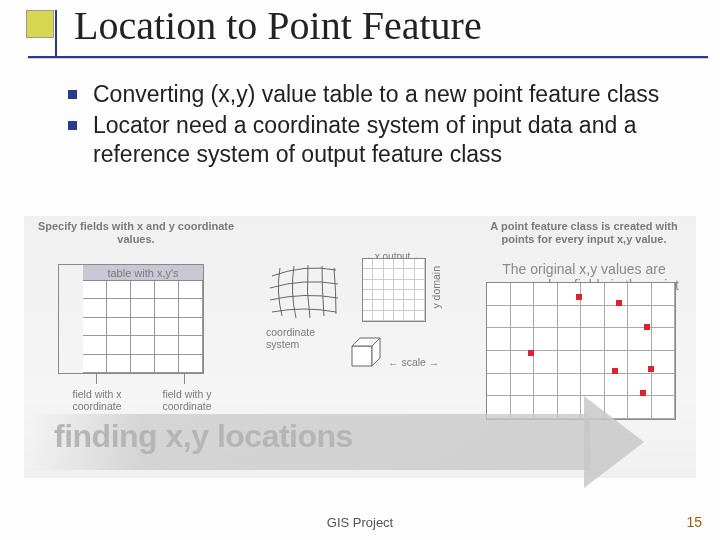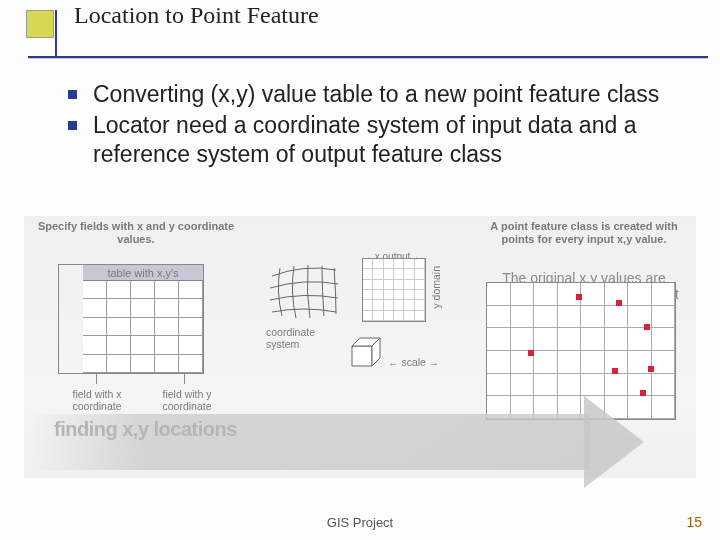--- a/index.html
+++ b/index.html
@@ -21,38 +21,38 @@
     background: #2a3b8f;
   }
   .title-line-h {
     position: absolute; left: 28px; top: 56px; width: 680px; height: 0;
     border-top: 2px solid #2a3b8f;
     box-shadow: 0 1px 0 #ccc;
   }
   .title {
     position: absolute; left: 74px; top: 2px;
     font-family: "Times New Roman", serif;
-    font-size: 24px; color: #222;
+    font-size: 40px; color: #222;
   }
   .bullets { margin: 18px 0 0 68px; }
   .bullet-row { display: flex; align-items: flex-start; margin-bottom: 2px; }
   .sqb {
     width: 9px; height: 9px; background: #2a3b8f;
     margin-top: 10px; margin-right: 16px; flex-shrink: 0;
   }
   .bullet-text { font-size: 23px; color: #222; line-height: 1.25; max-width: 590px; }
 
   .diagram-area {
     position: absolute; left: 24px; top: 216px;
     width: 672px; height: 262px;
     background: linear-gradient(to bottom, #f0f0f0 0%, #f5f5f5 70%, #f0f0f0 100%);
     display: flex; flex-direction: row;
   }
   .panel { flex: 1; padding: 4px 6px; font-size: 11px; color: #7a7a7a; position: relative; }
-  .panel-head { text-align: center; font-weight: bold; margin-bottom: 22px; line-height: 1.2; min-height: 28px; }
+  .panel-head { text-align: center; font-weight: bold; margin-bottom: 13px; line-height: 1.2; min-height: 28px; }
 
   
   .p1-tbl {
     position: absolute; left: 34px; top: 48px;
     width: 146px; height: 110px;
     display: flex; flex-direction: column;
     border: 1px solid #888;
     padding-left: 24px;
   }
   .p1-tbl .hdr { background: #c7c7d6; border-bottom: 1px solid #888; font-size: 11px; text-align: center; line-height: 16px; height: 16px; }
@@ -91,21 +91,21 @@
   }
   .arrow-head {
     position: absolute; left: 560px; top: -12px; width: 0; height: 0;
     border-top: 46px solid transparent;
     border-bottom: 46px solid transparent;
     border-left: 60px solid rgba(200,200,200,0.85);
   }
   .arrow-text {
     position: absolute; left: 30px; top: 10px;
     font-family: Verdana, sans-serif; font-weight: bold;
-    font-size: 20px; color: #b5b5b5; letter-spacing: -0.5px;
+    font-size: 32px; color: #b5b5b5; letter-spacing: -0.5px;
   }
 
   .footer-center {
     position: absolute; bottom: 10px; left: 0; width: 720px;
     text-align: center; font-size: 13px; color: #555;
   }
   .page-num { position: absolute; right: 18px; bottom: 10px; font-size: 14px; color: #a16207; }
 </style>
 </head>
 <body>

